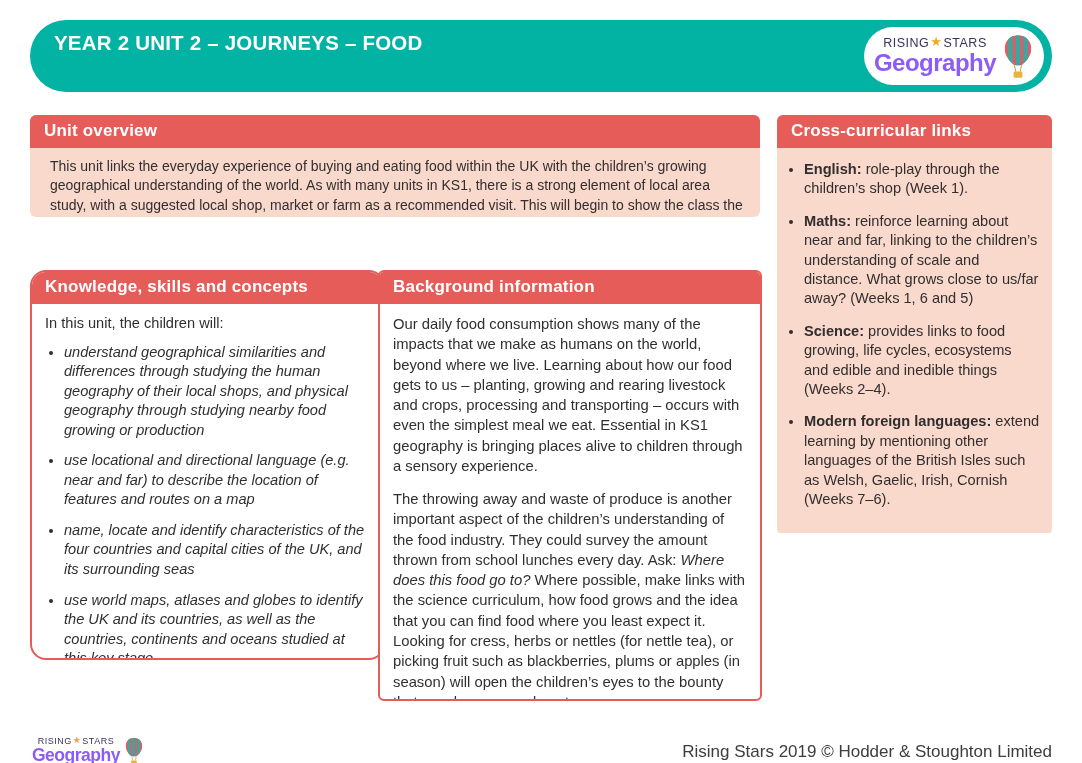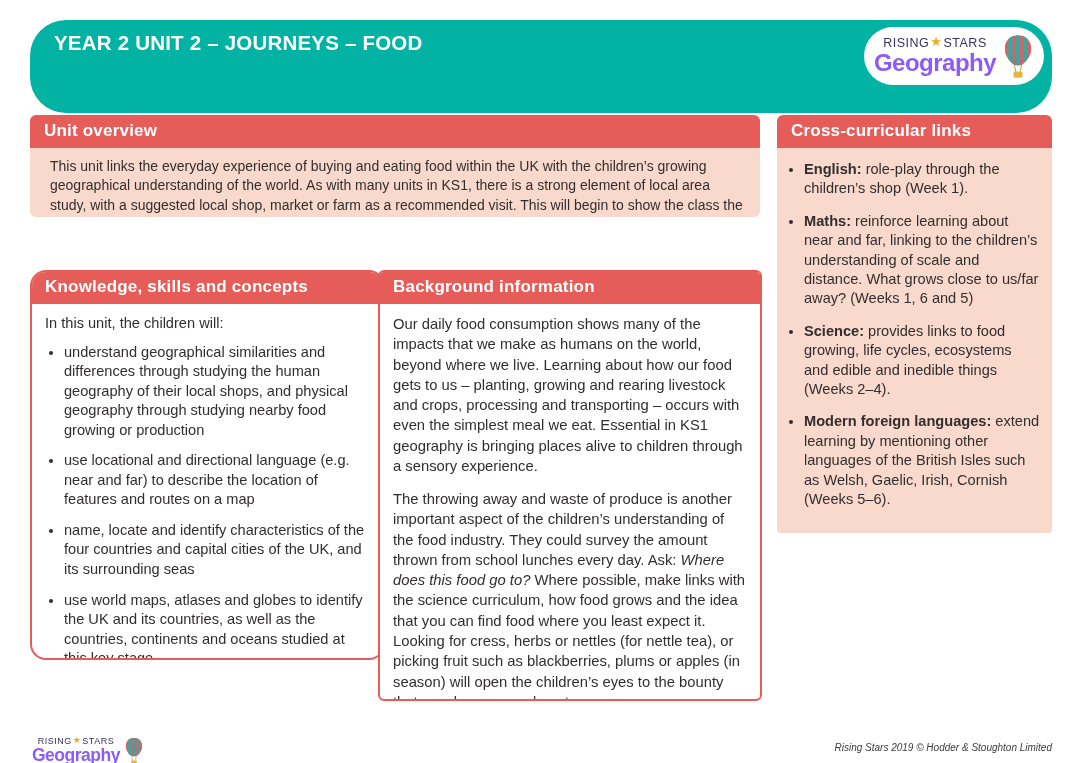--- a/index.html
+++ b/index.html
@@ -5,21 +5,21 @@
   html,body{margin:0;padding:0;}
   body{
     width:1082px;height:763px;overflow:hidden;background:#ffffff;
     font-family:"Liberation Sans","DejaVu Sans",sans-serif;
     color:#322e2f;position:relative;
   }
   .page{position:absolute;inset:0;background:#fff;}
 
   
   .header-bar{
-    position:absolute;left:30px;top:20px;width:1022px;height:93px;
+    position:absolute;left:30px;top:20px;width:1022px;height:72px;
     background:#02b3a4;border-radius:36px;
   }
   .header-titles{position:absolute;left:24px;top:10px;color:#fff;font-weight:bold;}
   .header-titles .t1{font-size:20.5px;line-height:26px;letter-spacing:.2px;}
   .header-titles .t2{font-size:20.5px;line-height:26px;letter-spacing:.2px;}
 
   
   .brand-pill{
     position:absolute;right:8px;top:7px;width:180px;height:58px;background:#fff;
     border-radius:29px;display:flex;align-items:center;justify-content:center;gap:6px;
@@ -52,33 +52,33 @@
   
   .cross-links{left:777px;top:115px;width:275px;height:420px;}
   .cross-links .box-body{padding:12px 12px 10px 10px;font-size:14.6px;line-height:1.33;}
   .cross-links ul{margin:0;padding-left:17px;}
   .cross-links li{margin-bottom:13px;}
   .cross-links li::marker{color:#322e2f;}
   .lead{font-weight:bold;}
   
   .knowledge{left:30px;top:270px;width:355px;height:390px;border-radius:16px;}
   .knowledge .box-body{font-size:14.6px;line-height:1.34;padding:10px 12px 10px 13px;}
-  .knowledge ul{margin:9px 0 0 0;padding-left:19px;}
+  .knowledge ul{margin:9px 0 0 0;padding-left:19px;font-style:italic;}
   .knowledge li{margin-bottom:11px;}
   .knowledge li::marker{color:#322e2f;}
   
   .background{left:378px;top:270px;width:384px;height:431px;}
   .background .box-body{font-size:14.8px;line-height:1.37;padding:10px 13px;}
   .background p{margin:0 0 13px 0;}
   .background p:last-child{margin-bottom:0;}
   .ital{font-style:italic;}
 
   
   .copyright{
-    position:absolute;right:30px;top:742px;font-size:10px;color:#3f3c3d;font-style:italic;
+    position:absolute;right:30px;top:742px;font-size:17px;color:#3f3c3d;
   }
 </style>
 </head>
 <body>
 
 <div class="page">
 
   <div class="header-bar">
     <div class="header-titles">
       <div class="t1">YEAR 2 UNIT 2 – JOURNEYS – FOOD</div>
@@ -117,21 +117,21 @@
     <div class="box-body">This unit links the everyday experience of buying and eating food within the UK with the children’s growing geographical understanding of the world. As with many units in KS1, there is a strong element of local area study, with a suggested local shop, market or farm as a recommended visit. This will begin to show the class the connections between what we buy, where it comes from locally and how it might be able to be sourced from the UK (and beyond).</div>
   </div>
 
   <div class="box pink cross-links">
     <div class="box-header">Cross-curricular links</div>
     <div class="box-body">
       <ul>
         <li><span class="lead">English:</span><span> role-play through the children’s shop (Week 1).</span></li>
         <li><span class="lead">Maths:</span><span> reinforce learning about near and far, linking to the children’s understanding of scale and distance. What grows close to us/far away? (Weeks 1, 6 and 5)</span></li>
         <li><span class="lead">Science:</span><span> provides links to food growing, life cycles, ecosystems and edible and inedible things (Weeks 2–4).</span></li>
-        <li><span class="lead">Modern foreign languages:</span><span> extend learning by mentioning other languages of the British Isles such as Welsh, Gaelic, Irish, Cornish (Weeks 5–6).</span></li>
+        <li><span class="lead">Modern foreign languages:</span><span> extend learning by mentioning other languages of the British Isles such as Welsh, Gaelic, Irish, Cornish (Weeks 7–6).</span></li>
 
       </ul>
     </div>
   </div>
 
   <div class="box outlined knowledge">
     <div class="box-header">Knowledge, skills and concepts</div>
     <div class="box-body">
       <div>In this unit, the children will:</div>
       <ul>

